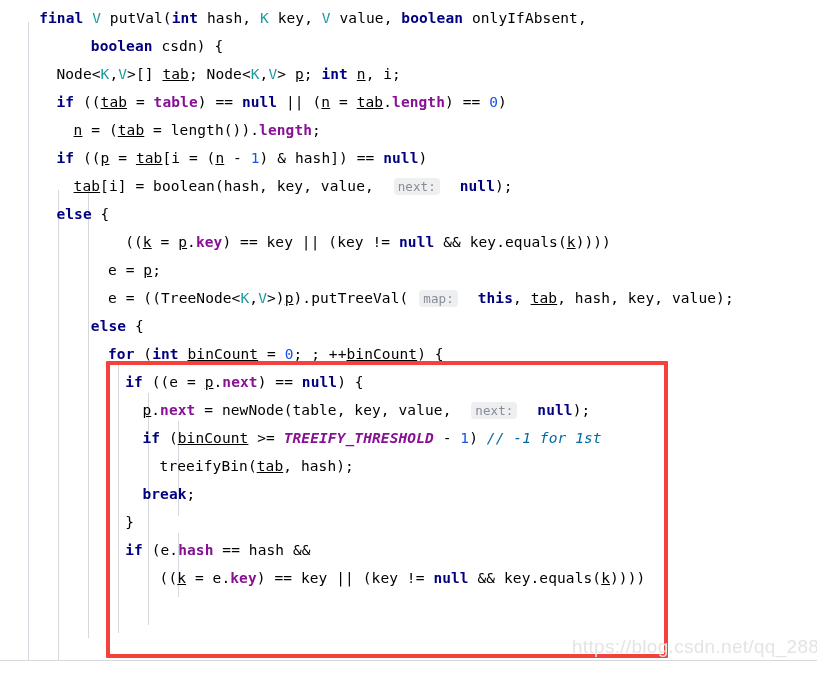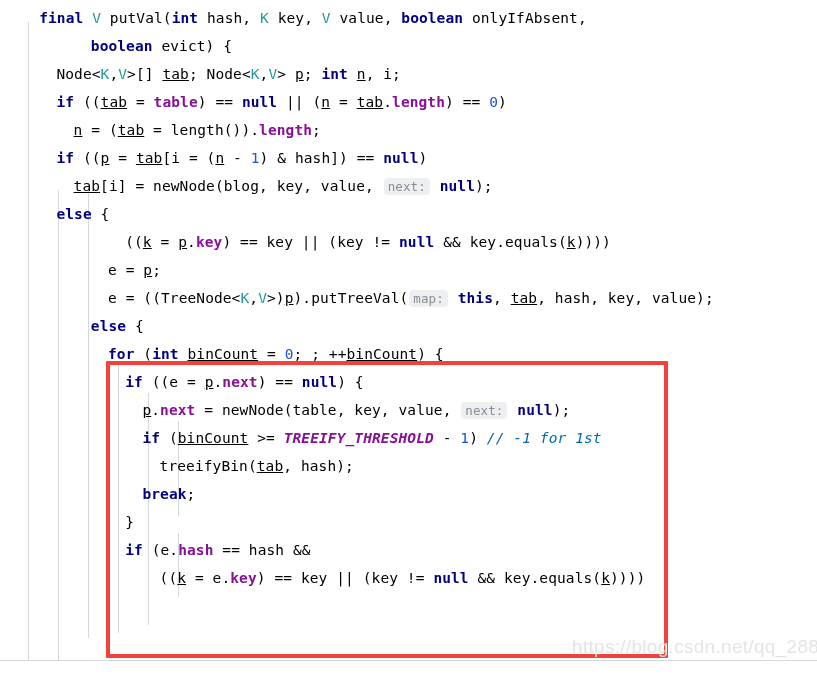--- a/index.html
+++ b/index.html
@@ -64,21 +64,21 @@
 
   
   .hint {
     background: #edeff1;
     color: #878d96;
     border-radius: 4px;
     padding: 1px 4px 1px 4px;
     font-size: 12.5px;
     font-style: normal;
     font-weight: normal;
-    margin: 0 1px;
+    margin: 0 11px;
   }
 
   
   #annotation-box {
     position: absolute;
     border: 4px solid #f4413c;
     background: transparent;
     pointer-events: none;
     border-radius: 1px;
   }
@@ -104,26 +104,26 @@
       <div class="guide" style="left: 58px; top: 190px; height: 472px;"></div>
       <div class="guide" style="left: 88px; top: 190px; height: 448px;"></div>
       <div class="guide" style="left: 118px; top: 365px; height: 268px;"></div>
       <div class="guide" style="left: 148px; top: 393px; height: 232px;"></div>
       <div class="guide" style="left: 178px; top: 421px; height: 95px;"></div>
       <div class="guide" style="left: 178px; top: 533px; height: 64px;"></div>
     </div>
 
   <div id="code" style="padding-top: 4px;">
       <div class="line"><span class="ind" style="width: 39.2px;"></span><span class="kw">final</span><span class="plain"> </span><span class="type">V</span><span class="plain"> putVal(</span><span class="kw">int</span><span class="plain"> hash, </span><span class="type">K</span><span class="plain"> key, </span><span class="type">V</span><span class="plain"> value, </span><span class="kw">boolean</span><span class="plain"> onlyIfAbsent,</span></div>
-      <div class="line"><span class="ind" style="width: 90.8px;"></span><span class="kw">boolean</span><span class="plain"> evict) {</span></div>
+      <div class="line"><span class="ind" style="width: 90.8px;"></span><span class="kw">boolean</span><span class="plain"> csdn) {</span></div>
       <div class="line"><span class="ind" style="width: 56.4px;"></span><span class="plain">Node&lt;</span><span class="type">K</span><span class="plain">,</span><span class="type">V</span><span class="plain">&gt;[] </span><span class="localvar">tab</span><span class="plain">; Node&lt;</span><span class="type">K</span><span class="plain">,</span><span class="type">V</span><span class="plain">&gt; </span><span class="localvar">p</span><span class="plain">; </span><span class="kw">int</span><span class="plain"> </span><span class="localvar">n</span><span class="plain">, i;</span></div>
       <div class="line"><span class="ind" style="width: 56.4px;"></span><span class="kw">if</span><span class="plain"> ((</span><span class="localvar">tab</span><span class="plain"> = </span><span class="field">table</span><span class="plain">) == </span><span class="kw">null</span><span class="plain"> || (</span><span class="localvar">n</span><span class="plain"> = </span><span class="localvar">tab</span><span class="plain">.</span><span class="field">length</span><span class="plain">) == </span><span class="num">0</span><span class="plain">)</span></div>
       <div class="line"><span class="ind" style="width: 73.6px;"></span><span class="localvar">n</span><span class="plain"> = (</span><span class="localvar">tab</span><span class="plain"> = length()).</span><span class="field">length</span><span class="plain">;</span></div>
       <div class="line"><span class="ind" style="width: 56.4px;"></span><span class="kw">if</span><span class="plain"> ((</span><span class="localvar">p</span><span class="plain"> = </span><span class="localvar">tab</span><span class="plain">[i = (</span><span class="localvar">n</span><span class="plain"> - </span><span class="num">1</span><span class="plain">) &amp; hash]) == </span><span class="kw">null</span><span class="plain">)</span></div>
-      <div class="line"><span class="ind" style="width: 73.6px;"></span><span class="localvar">tab</span><span class="plain">[i] = newNode(blog, key, value, </span><span class="hint">next:</span><span class="plain"> </span><span class="kw">null</span><span class="plain">);</span></div>
+      <div class="line"><span class="ind" style="width: 73.6px;"></span><span class="localvar">tab</span><span class="plain">[i] = boolean(hash, key, value, </span><span class="hint">next:</span><span class="plain"> </span><span class="kw">null</span><span class="plain">);</span></div>
       <div class="line"><span class="ind" style="width: 56.4px;"></span><span class="kw">else</span><span class="plain"> {</span></div>
       <div class="line"><span class="ind" style="width: 125.2px;"></span><span class="plain">((</span><span class="localvar">k</span><span class="plain"> = </span><span class="localvar">p</span><span class="plain">.</span><span class="field">key</span><span class="plain">) == key || (key != </span><span class="kw">null</span><span class="plain"> &amp;&amp; key.equals(</span><span class="localvar">k</span><span class="plain">))))</span></div>
       <div class="line"><span class="ind" style="width: 108px;"></span><span class="plain">e = </span><span class="localvar">p</span><span class="plain">;</span></div>
       <div class="line"><span class="ind" style="width: 108px;"></span><span class="plain">e = ((TreeNode&lt;</span><span class="type">K</span><span class="plain">,</span><span class="type">V</span><span class="plain">&gt;)</span><span class="localvar">p</span><span class="plain">).putTreeVal(</span><span class="hint">map:</span><span class="plain"> </span><span class="kw">this</span><span class="plain">, </span><span class="localvar">tab</span><span class="plain">, hash, key, value);</span></div>
       <div class="line"><span class="ind" style="width: 90.8px;"></span><span class="kw">else</span><span class="plain"> {</span></div>
       <div class="line"><span class="ind" style="width: 108px;"></span><span class="kw">for</span><span class="plain"> (</span><span class="kw">int</span><span class="plain"> </span><span class="localvar">binCount</span><span class="plain"> = </span><span class="num">0</span><span class="plain">; ; ++</span><span class="localvar">binCount</span><span class="plain">) {</span></div>
       <div class="line"><span class="ind" style="width: 125.2px;"></span><span class="kw">if</span><span class="plain"> ((e = </span><span class="localvar">p</span><span class="plain">.</span><span class="field">next</span><span class="plain">) == </span><span class="kw">null</span><span class="plain">) {</span></div>
       <div class="line"><span class="ind" style="width: 142.4px;"></span><span class="localvar">p</span><span class="plain">.</span><span class="field">next</span><span class="plain"> = newNode(table, key, value, </span><span class="hint">next:</span><span class="plain"> </span><span class="kw">null</span><span class="plain">);</span></div>
       <div class="line"><span class="ind" style="width: 142.4px;"></span><span class="kw">if</span><span class="plain"> (</span><span class="localvar">binCount</span><span class="plain"> &gt;= </span><span class="constant">TREEIFY_THRESHOLD</span><span class="plain"> - </span><span class="num">1</span><span class="plain">) </span><span class="comment">// -1 for 1st</span></div>
       <div class="line"><span class="ind" style="width: 159.6px;"></span><span class="plain">treeifyBin(</span><span class="localvar">tab</span><span class="plain">, hash);</span></div>

